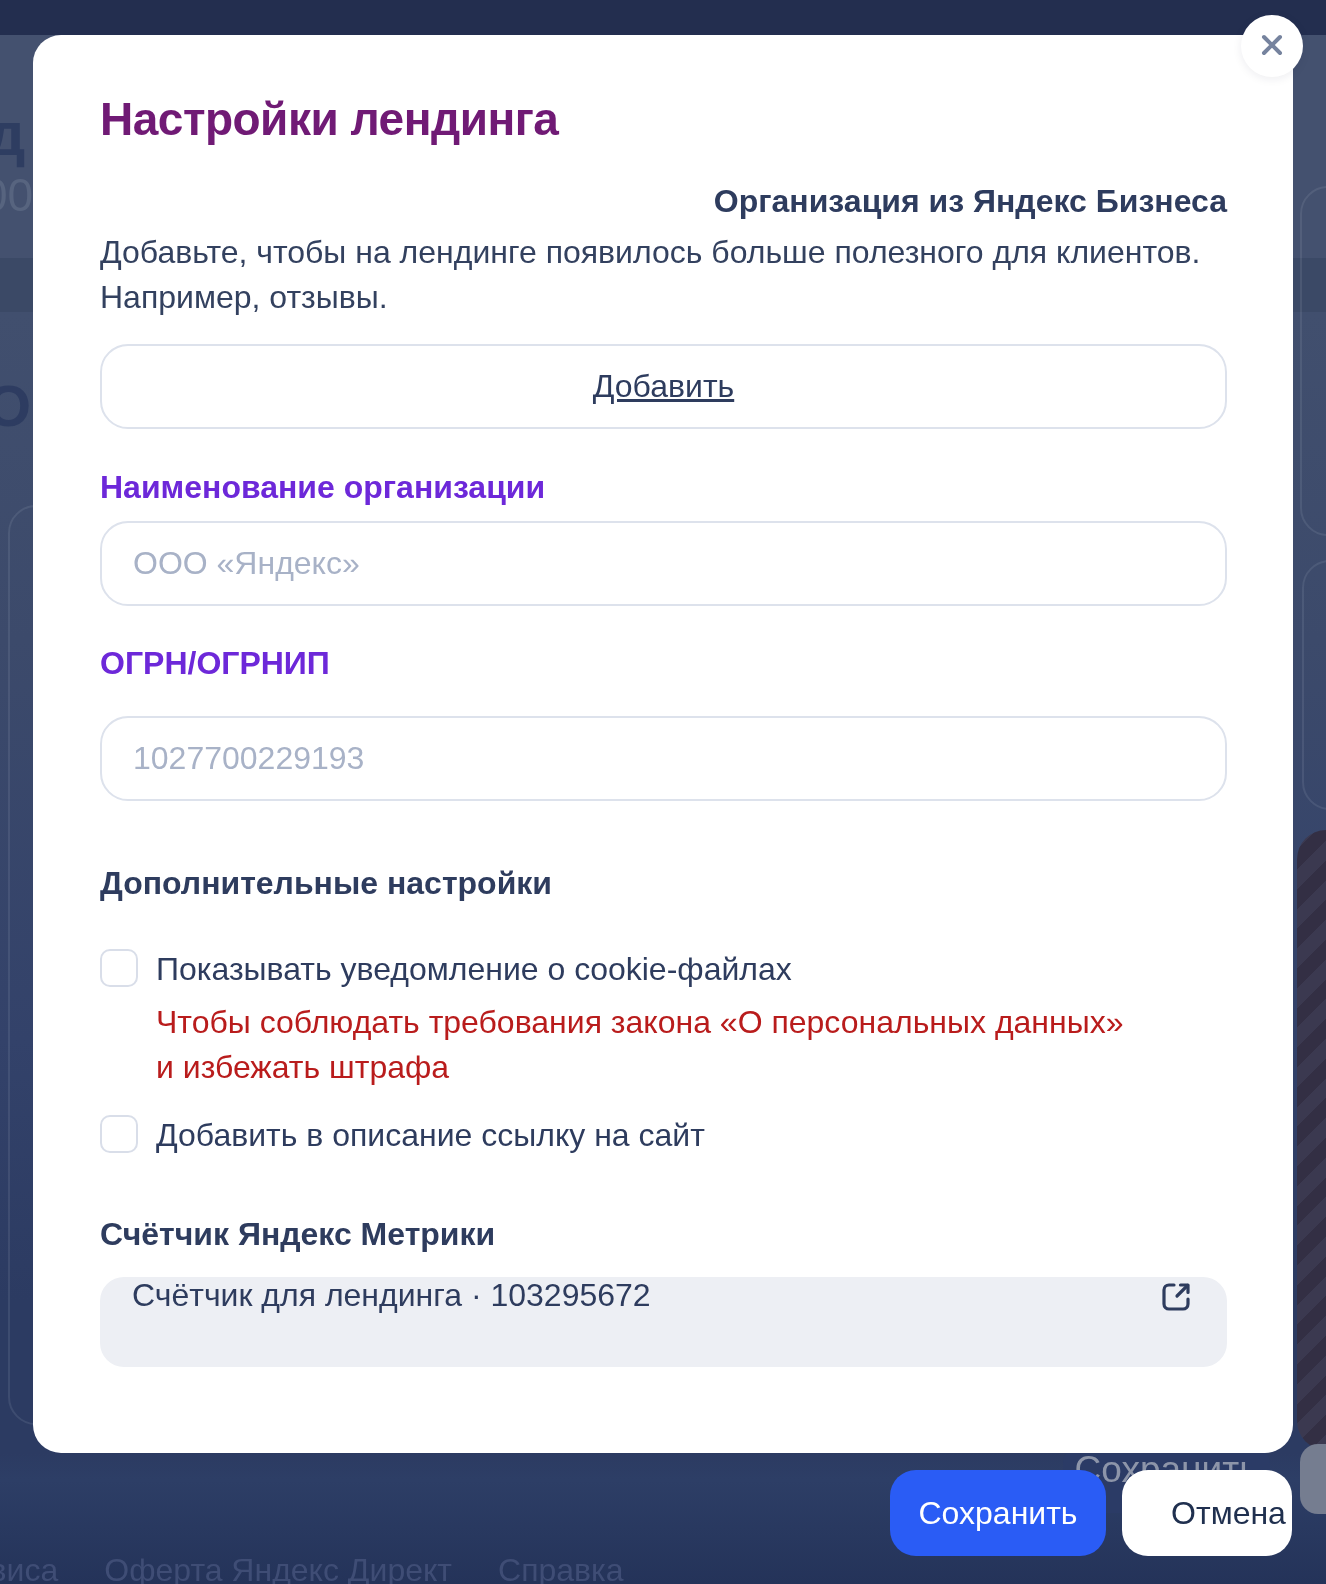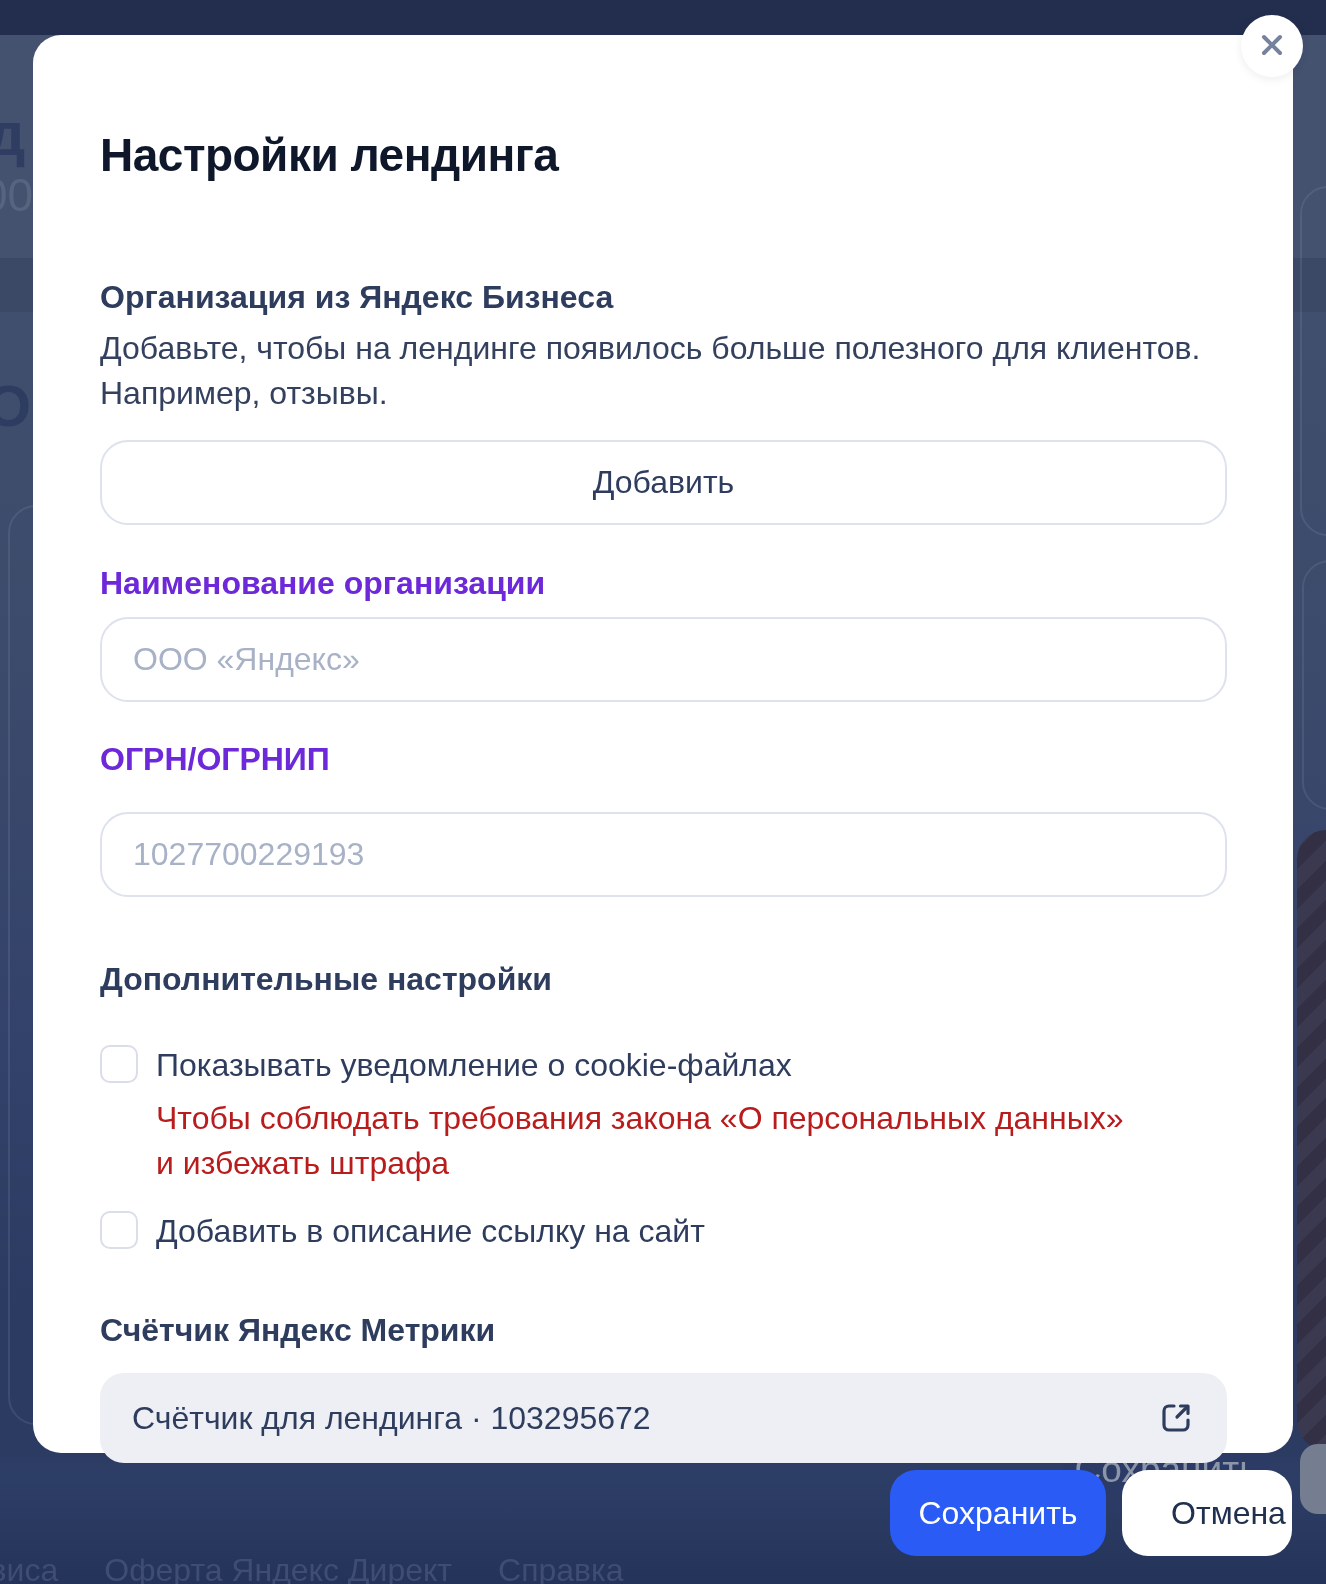--- a/index.html
+++ b/index.html
@@ -41,31 +41,31 @@
     position:absolute; left:-62px; top:1552px; display:flex; gap:46px;
     font-size:32px; color:#3f4d75; white-space:nowrap; z-index:0;
   }
 
   
   .modal {
     position:absolute; left:33px; top:35px; width:1260px; height:1418px;
     background:#ffffff; border-radius:28px; z-index:2;
     padding:56px 66px 0 67px;
   }
-  .modal-title { font-size:46px; font-weight:700; letter-spacing:-0.5px; line-height:56px; color:#0f172a;margin-top:36px; }
+  .modal-title { font-size:46px; font-weight:700; letter-spacing:-0.5px; line-height:56px; color:#701a75; }
 
   .sec-heading { font-size:32px; font-weight:700; line-height:45px; color:#2e3c5e; }
-  .sec-heading.org { margin-top:92px; }
+  .sec-heading.org { margin-top:32px;text-align:right; }
   .paragraph { margin-top:6px; font-size:32px; line-height:45px; color:#33415f; }
 
   .add-btn {
     margin-top:24px; width:100%; height:85px;
     border:2px solid #dde2ec; border-radius:28px; background:#fff;
     font-family:inherit; font-size:32px; font-weight:500; color:#2e3c5e;
-    display:flex; align-items:center; justify-content:center; cursor:pointer;
+    display:flex; align-items:center; justify-content:center; cursor:pointer;text-decoration:underline;
   }
 
   .field-label { font-size:32px; line-height:45px; color:#6d28d9;font-weight:bold; }
   .field-label.first { margin-top:36px; }
   .field-label.second { margin-top:35px; }
   .text-input {
     margin-top:11px; width:100%; height:85px;
     border:2px solid #dde2ec; border-radius:28px; background:#fff;
     font-family:inherit; font-size:32px; color:#2e3c5e; padding:16px 31px; outline:none;
     display:block;
@@ -81,21 +81,21 @@
     flex:0 0 auto; width:38px; height:38px; margin-top:2px;
     border:2px solid #d9dee9; border-radius:10px; background:#fff; cursor:pointer;
   }
   .check-body { margin-left:18px; }
   .check-label { font-size:32px; line-height:45px; color:#2e3c5e; }
   .check-desc { margin-top:8px; font-size:32px; line-height:45px; color:#b91c1c; }
 
   .sec-heading.metrika { margin-top:54px; }
   .metrika-row {
     margin-top:20px; width:100%; height:90px; background:#edeff4; border-radius:24px;
-    display:flex; align-items:center; padding:0 30px 0 32px; cursor:pointer;gap:11px;
+    display:flex; padding:0 30px 0 32px; cursor:pointer;gap:11px;
   }
   .metrika-text { font-size:32px; color:#2e3c5e; flex:1 1 auto; }
   .metrika-icon { flex:0 0 auto; width:40px; height:40px; }
 
   .close-btn {
     position:absolute; left:1241px; top:15px; width:62px; height:62px;
     background:#ffffff; border-radius:50%; z-index:3; border:none; cursor:pointer;
     display:flex; align-items:center; justify-content:center;
     box-shadow:0 2px 10px rgba(20,30,60,0.08);
   }

